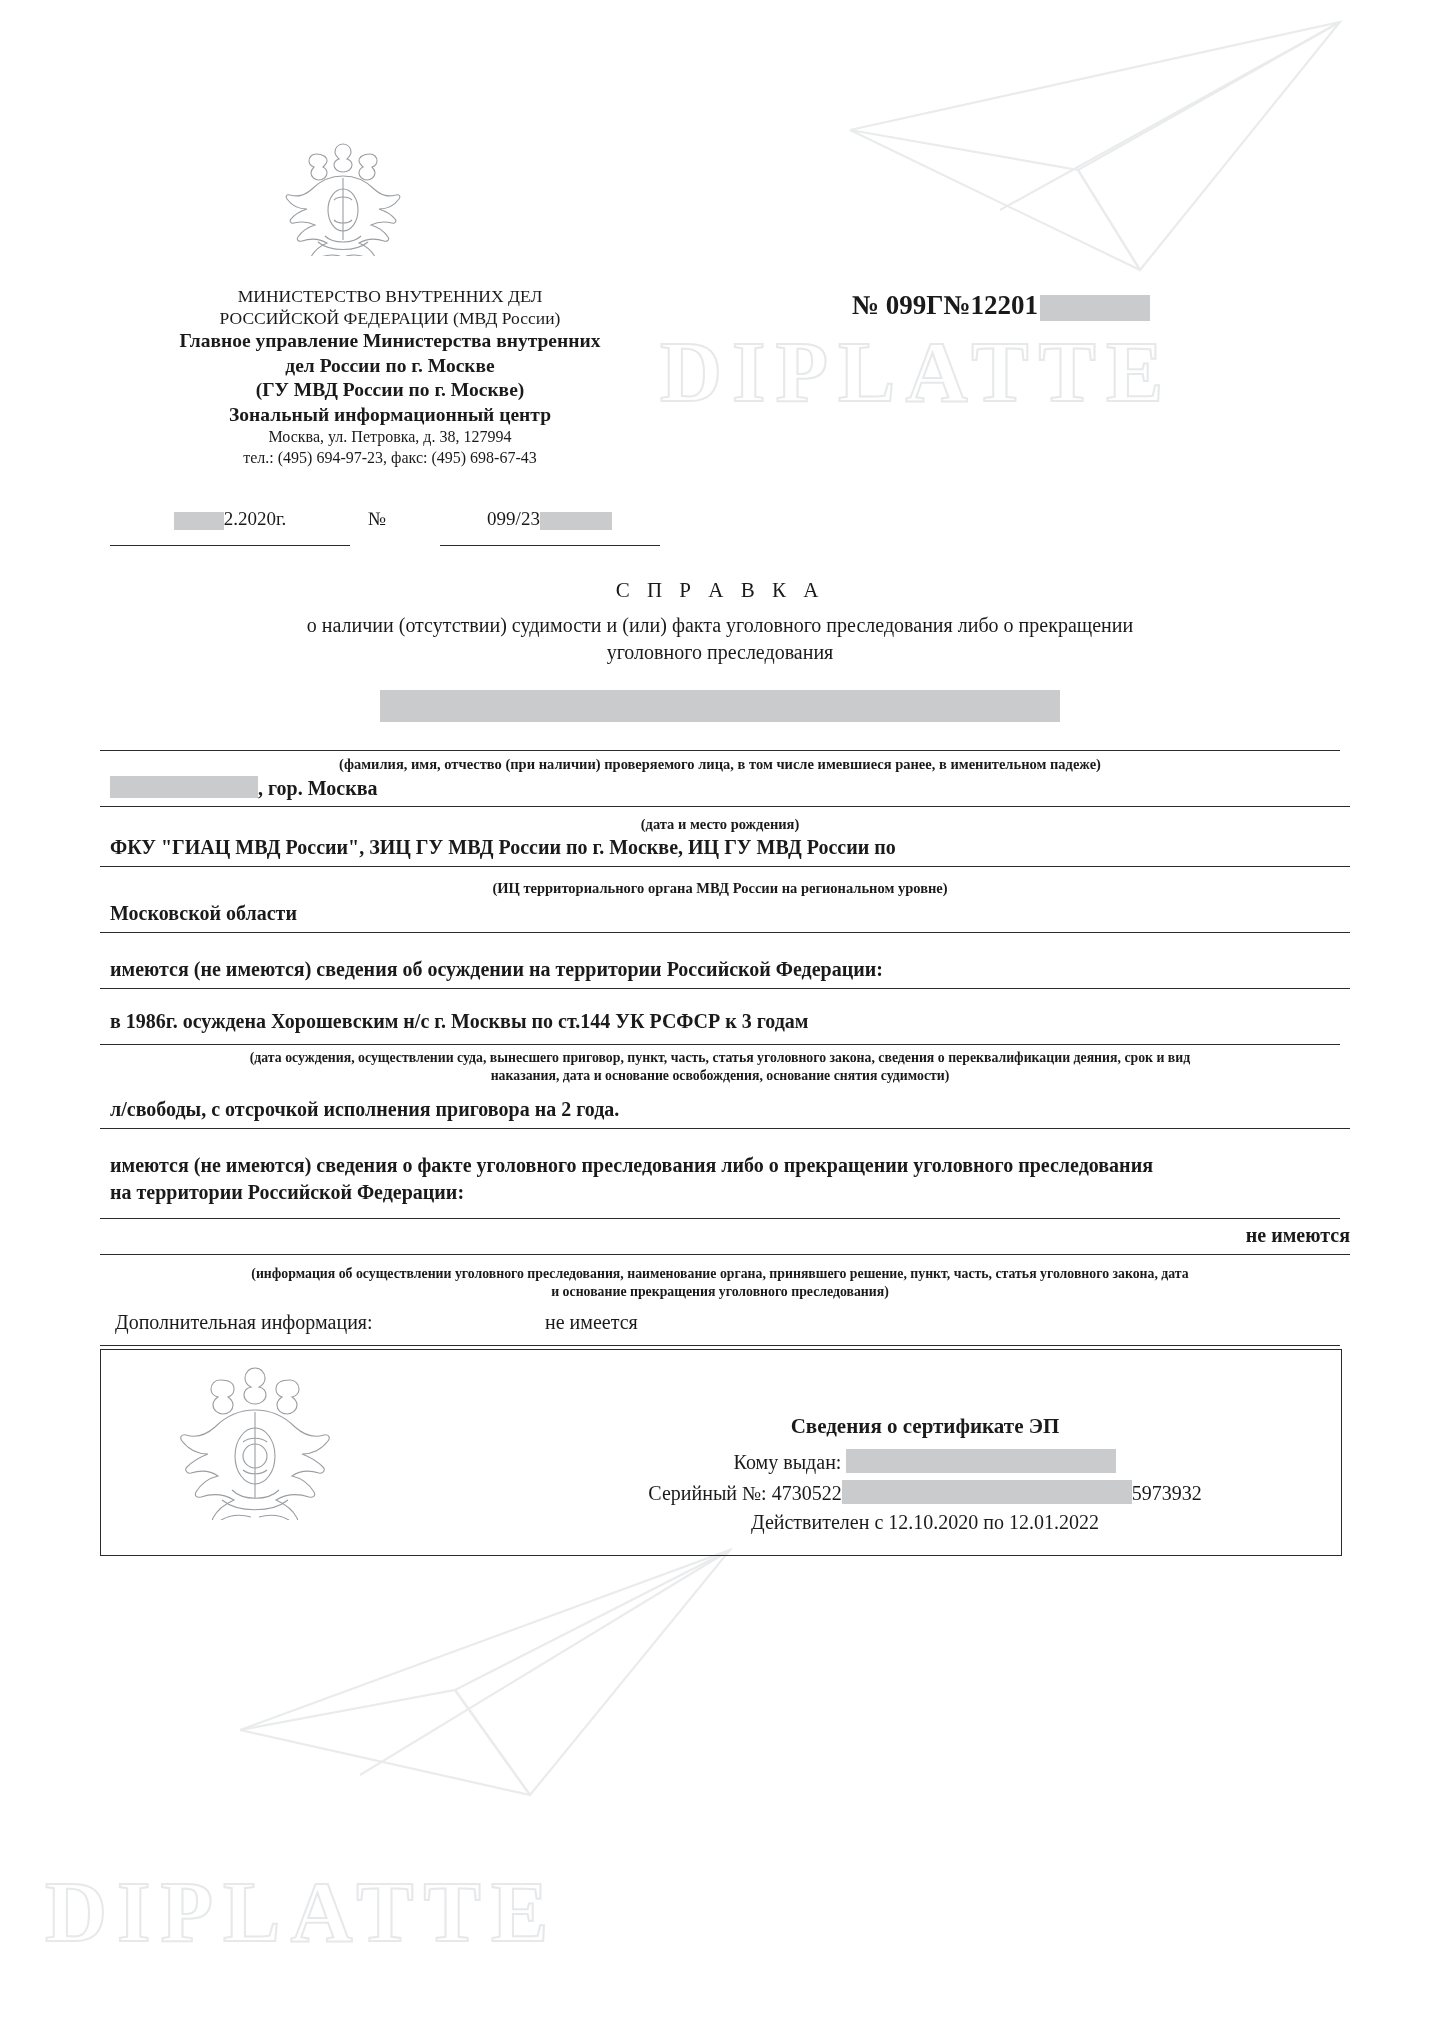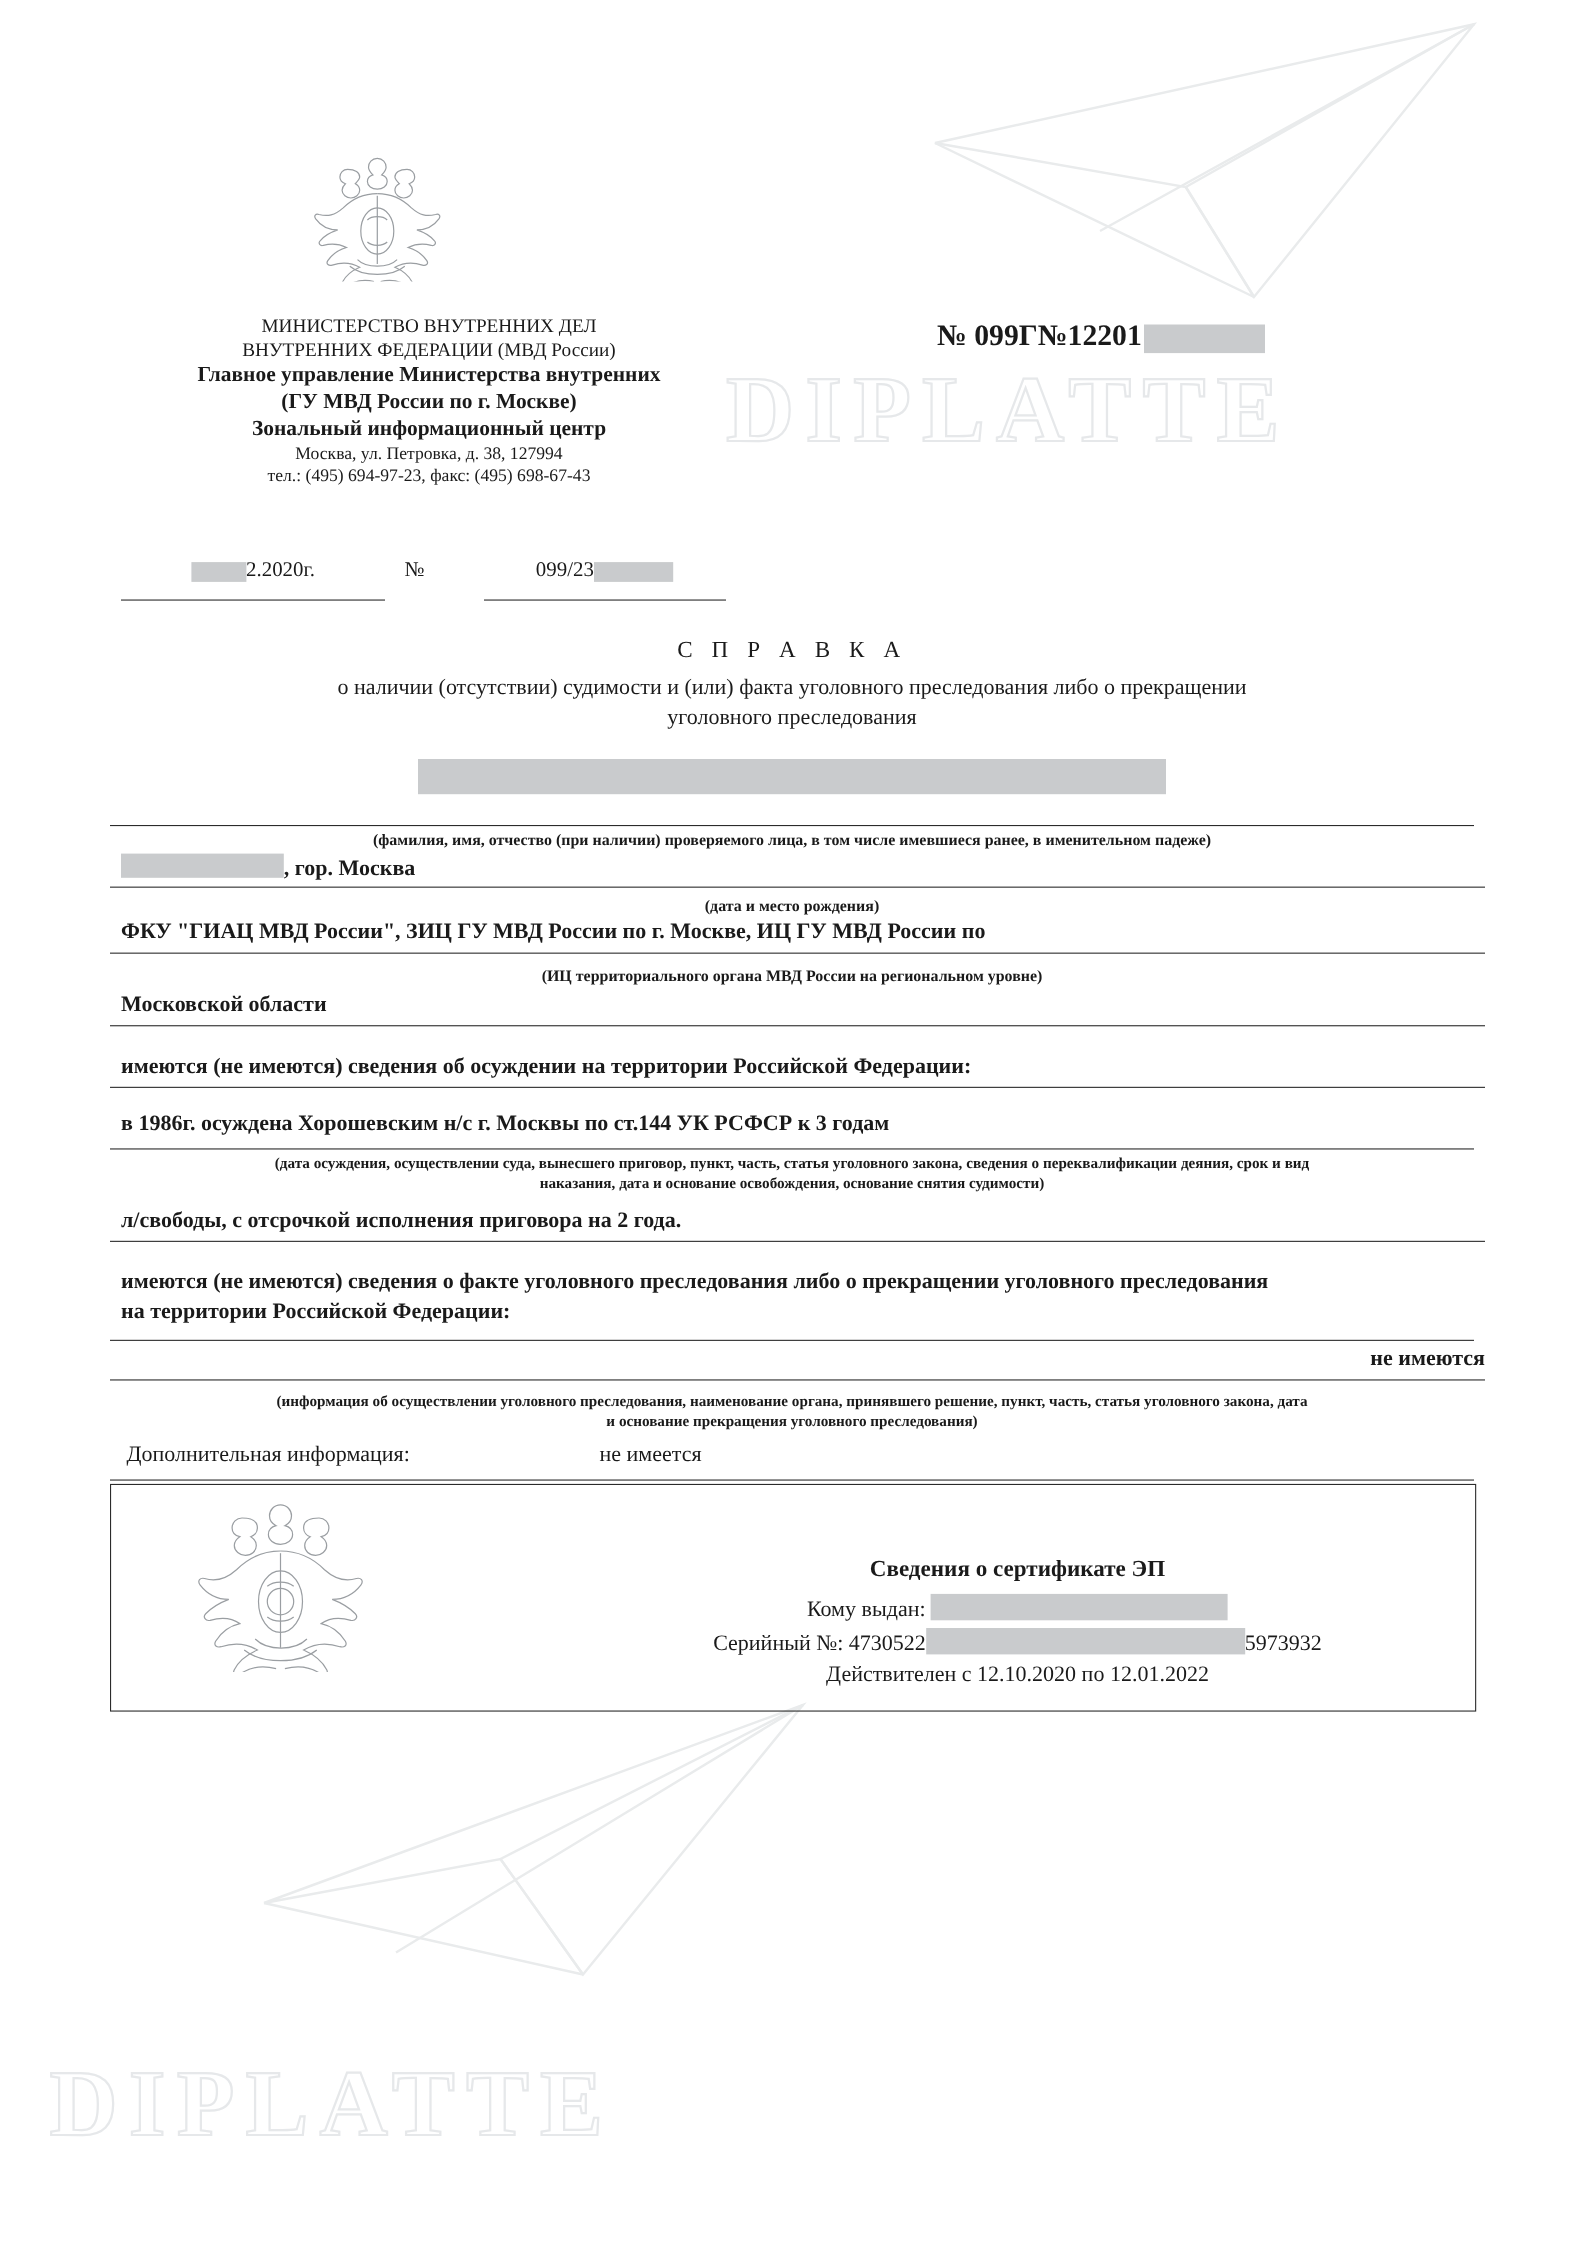--- a/index.html
+++ b/index.html
@@ -267,22 +267,23 @@
       <ellipse cx="75" cy="72" rx="15" ry="21"></ellipse>
       <path d="M66 62 c4 -4 14 -4 18 0"></path>
       <path d="M66 82 c4 4 14 4 18 0"></path>
       <path d="M57 98 c8 8 28 8 36 0"></path>
       <path d="M50 104 c12 10 38 10 50 0"></path>
     </svg>
   </div>
 
   <div class="org-block">
     <div class="org-line-sm">МИНИСТЕРСТВО ВНУТРЕННИХ ДЕЛ</div>
-    <div class="org-line-sm">ВНУТРЕННИХ ФЕДЕРАЦИИ (МВД России)</div>
+    <div class="org-line-sm">РОССИЙСКОЙ ФЕДЕРАЦИИ (МВД России)</div>
     <div class="org-line-bd">Главное управление Министерства внутренних</div>
+    <div class="org-line-bd">дел России по г. Москве</div>
     <div class="org-line-bd">(ГУ МВД России по г. Москве)</div>
     <div class="org-line-bd">Зональный информационный центр</div>
     <div class="org-line-addr">Москва, ул. Петровка, д. 38, 127994</div>
     <div class="org-line-addr">тел.: (495) 694-97-23, факс: (495) 698-67-43</div>
   </div>
 
   <div class="doc-number">
     <span>№ 099Г№12201</span><span class="redact"></span>
   </div>
 

